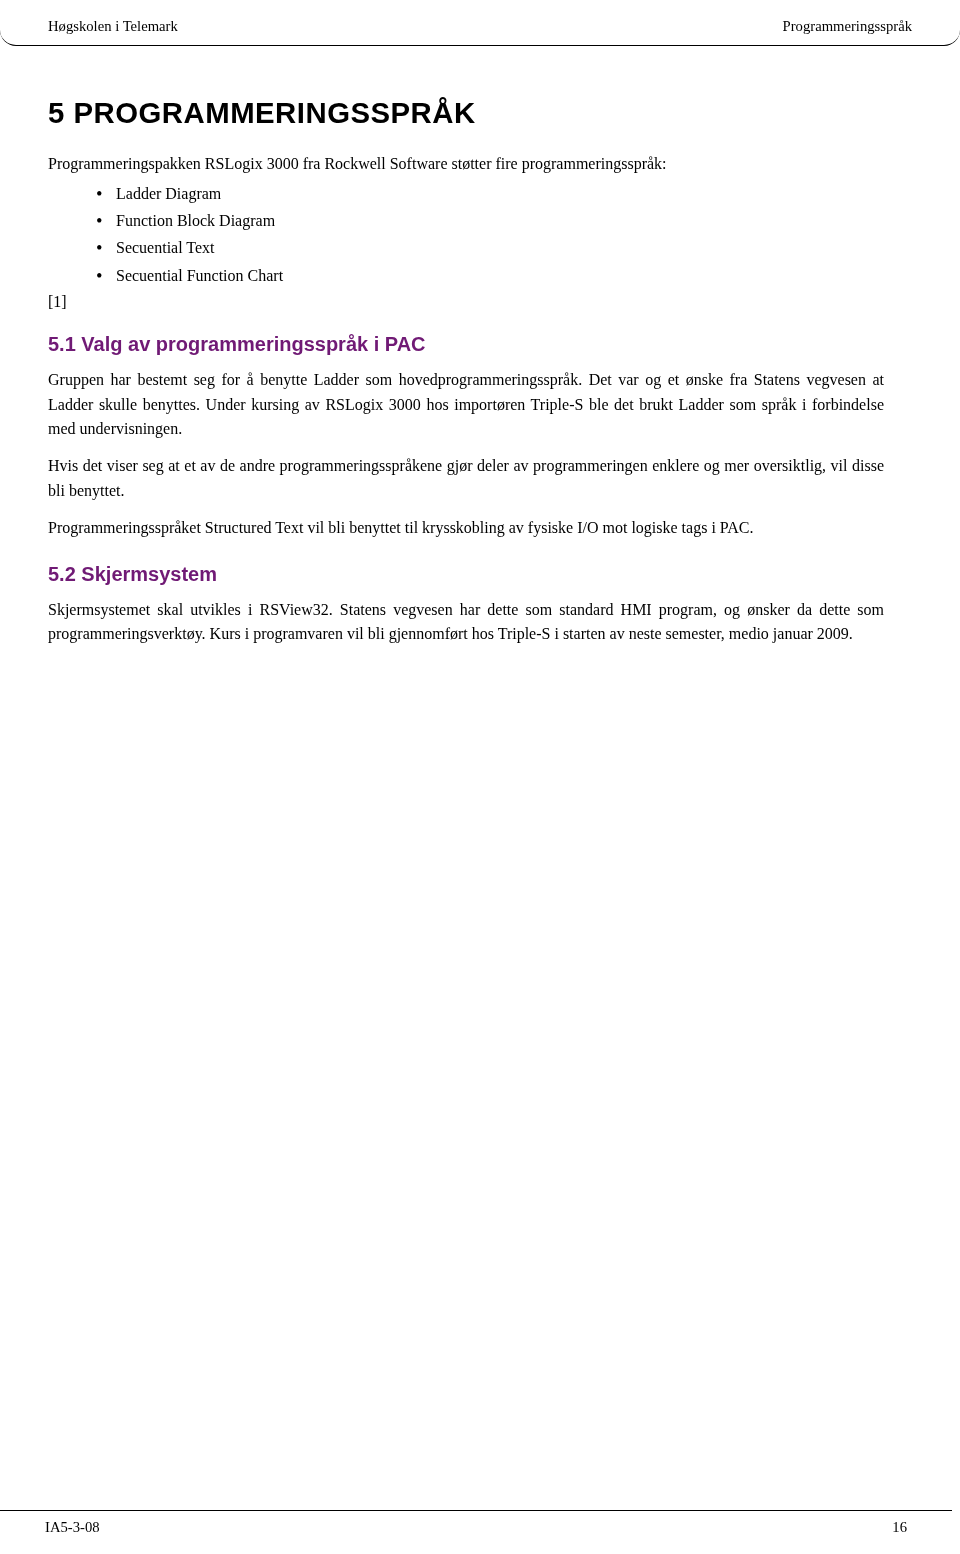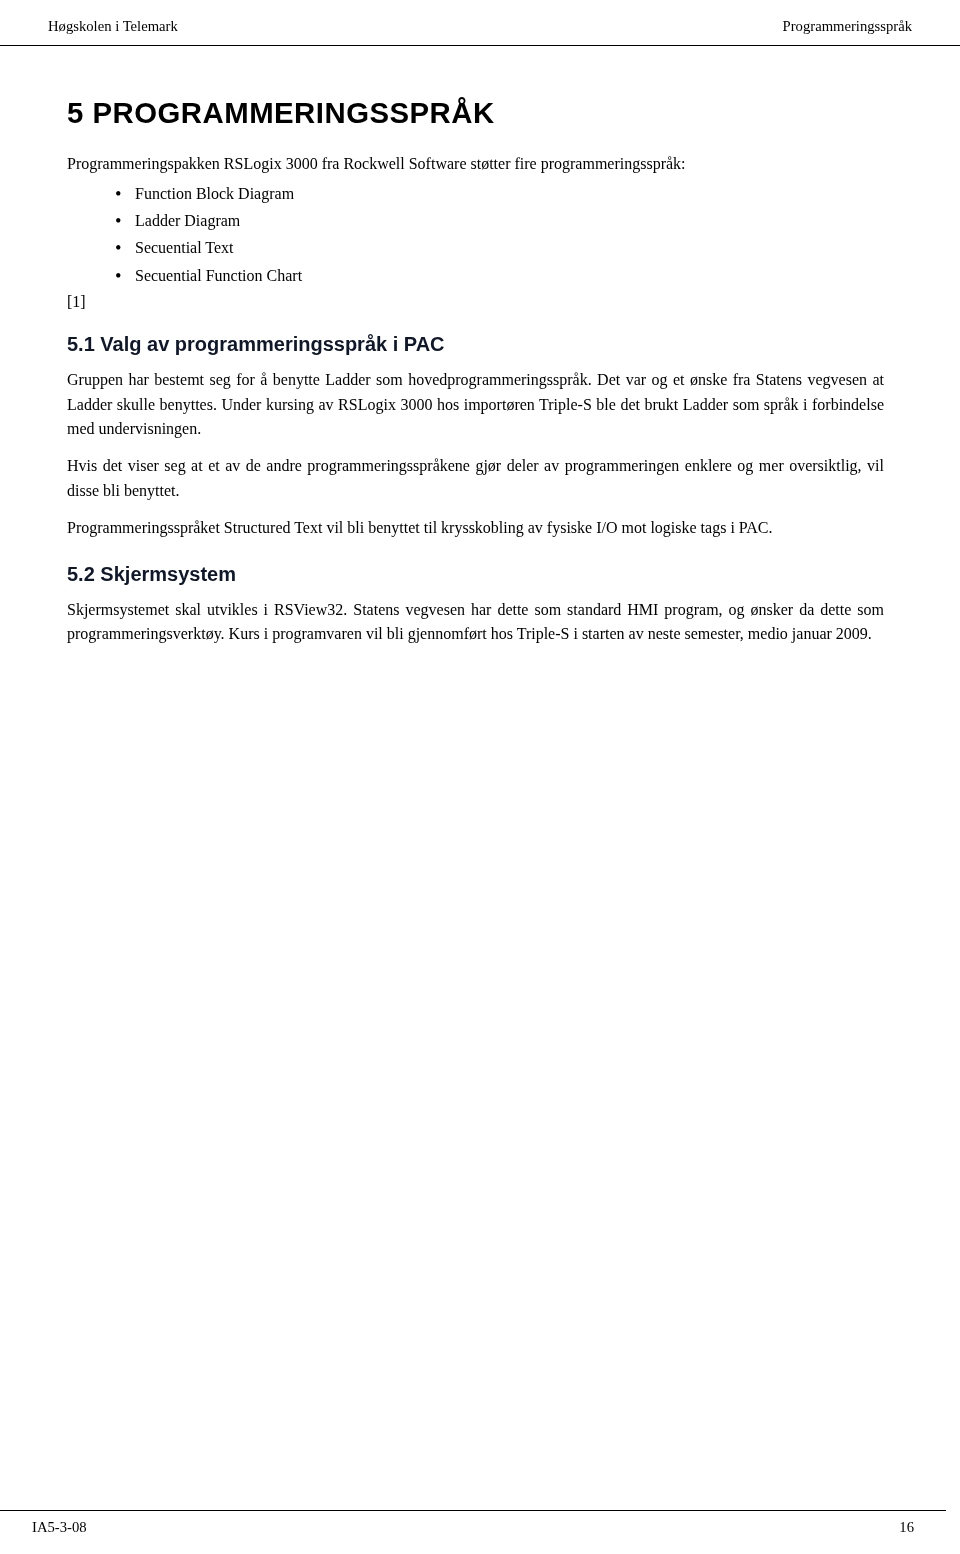--- a/index.html
+++ b/index.html
@@ -26,37 +26,37 @@
       background: #ffffff;
     }
 
     .header {
       display: flex;
       justify-content: space-between;
       align-items: center;
       padding: 18px 48px 10px 48px;
       border-bottom: 1.5px solid #000000;
       margin-bottom: 0;
+      border-radius: 16px;
     }
 
     .header-left {
       font-size: 11pt;
       font-family: "Times New Roman", Times, serif;
       color: #000000;
     }
 
     .header-right {
       font-size: 11pt;
       font-family: "Times New Roman", Times, serif;
       color: #000000;
     }
 
     .content {
       padding: 32px 76px 48px 48px;
-      margin-left: 19px;
     }
 
     .chapter-heading {
       font-size: 22pt;
       font-weight: bold;
       font-family: Arial, sans-serif;
       margin-top: 18px;
       margin-bottom: 22px;
       color: #000000;
       letter-spacing: 0.5px;
@@ -97,39 +97,39 @@
       margin-bottom: 18px;
       margin-top: 0;
     }
 
     .section-heading {
       font-size: 15pt;
       font-weight: bold;
       font-family: Arial, sans-serif;
       margin-top: 22px;
       margin-bottom: 12px;
-      color: #0f172a;
+      color: #701a75;
     }
 
     .body-paragraph {
       font-size: 12pt;
       font-family: "Times New Roman", Times, serif;
       line-height: 1.55;
       margin-bottom: 12px;
       text-align: justify;
     }
 
     .footer {
       position: absolute;
       bottom: 18px;
       left: 0;
-      right: 14px;
+      right: 8px;
       display: flex;
       justify-content: space-between;
-      padding: 0 32px;
+      padding: 0 45px;
       font-size: 11pt;
       font-family: "Times New Roman", Times, serif;
       color: #000000;
       border-top: 1.5px solid #000000;
       padding-top: 8px;
     }
   </style>
 </head>
 <body>
 
@@ -144,24 +144,24 @@
 
     <div class="chapter-heading">
       <span>5</span>
       <span>PROGRAMMERINGSSPRÅK</span>
     </div>
 
     <p class="intro-paragraph">Programmeringspakken RSLogix 3000 fra Rockwell Software støtter fire programmeringsspråk:</p>
 
     <ul class="bullet-list">
       <li>
-        <span>Function Block Diagram</span>
+        <span>Ladder Diagram</span>
       </li>
       <li>
-        <span>Ladder Diagram</span>
+        <span>Function Block Diagram</span>
       </li>
       <li>
         <span>Secuential Text</span>
       </li>
       <li>
         <span>Secuential Function Chart</span>
       </li>
     </ul>
 
     <p class="footnote-inline">[1]</p>

